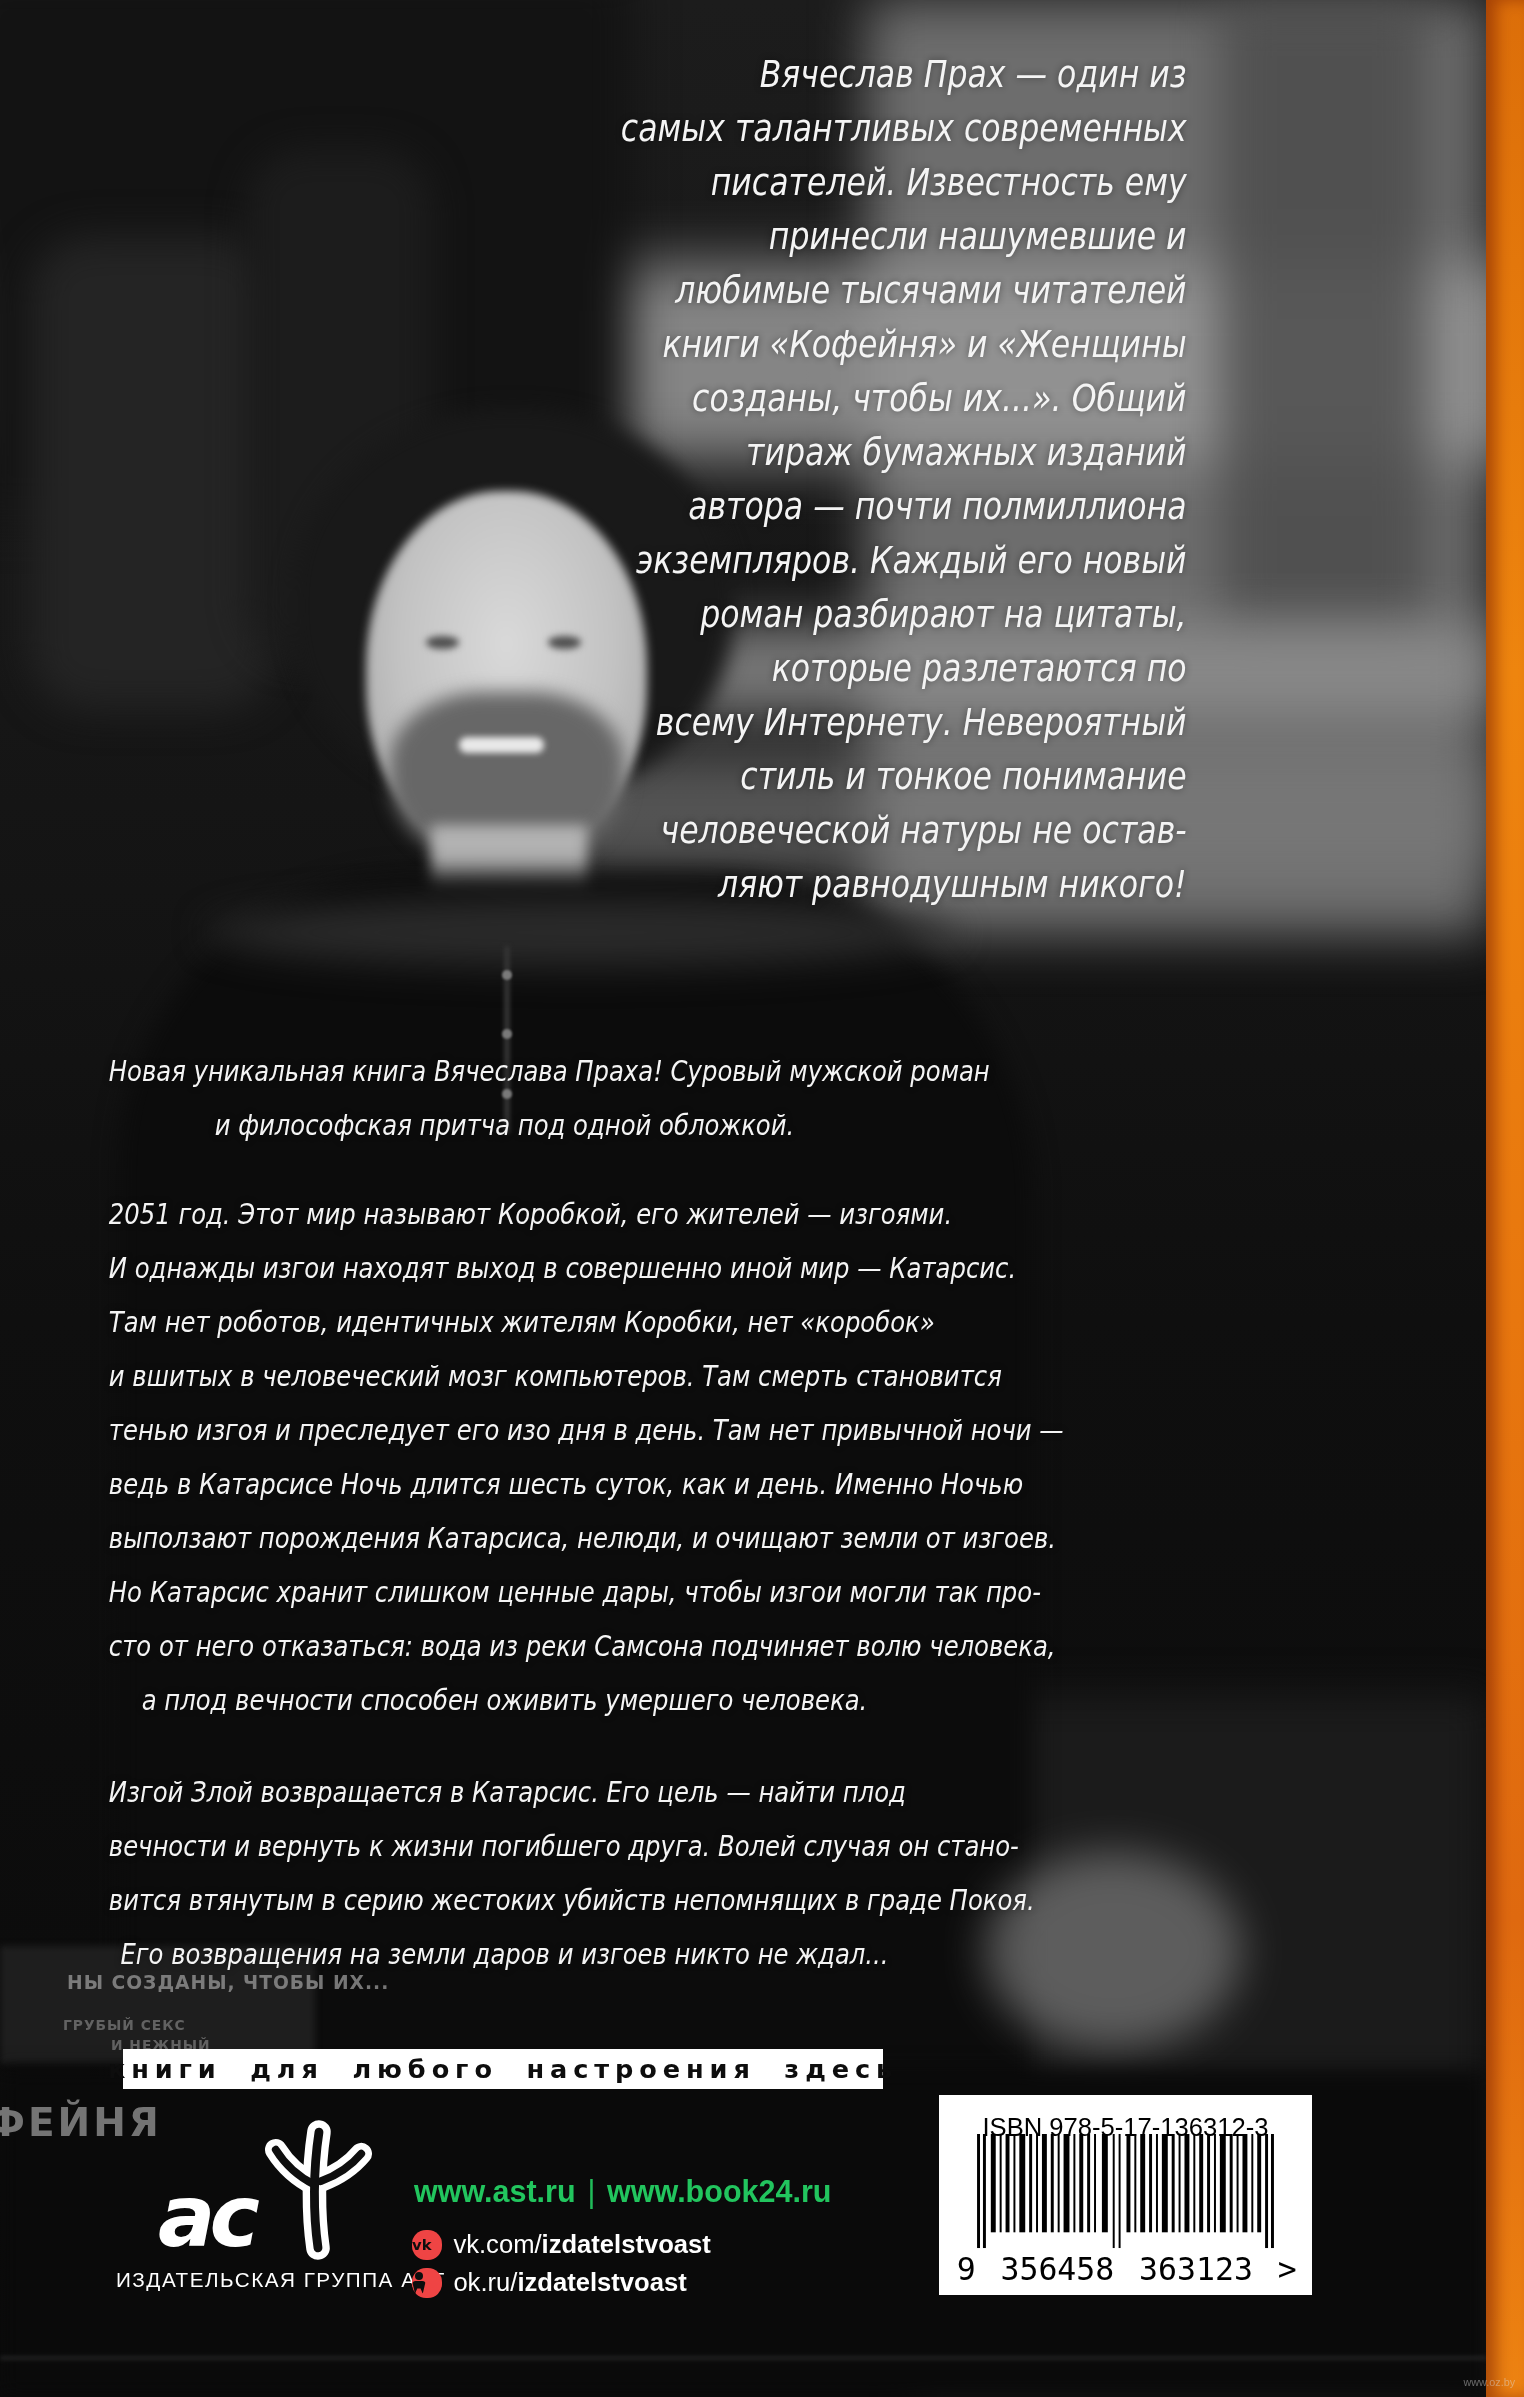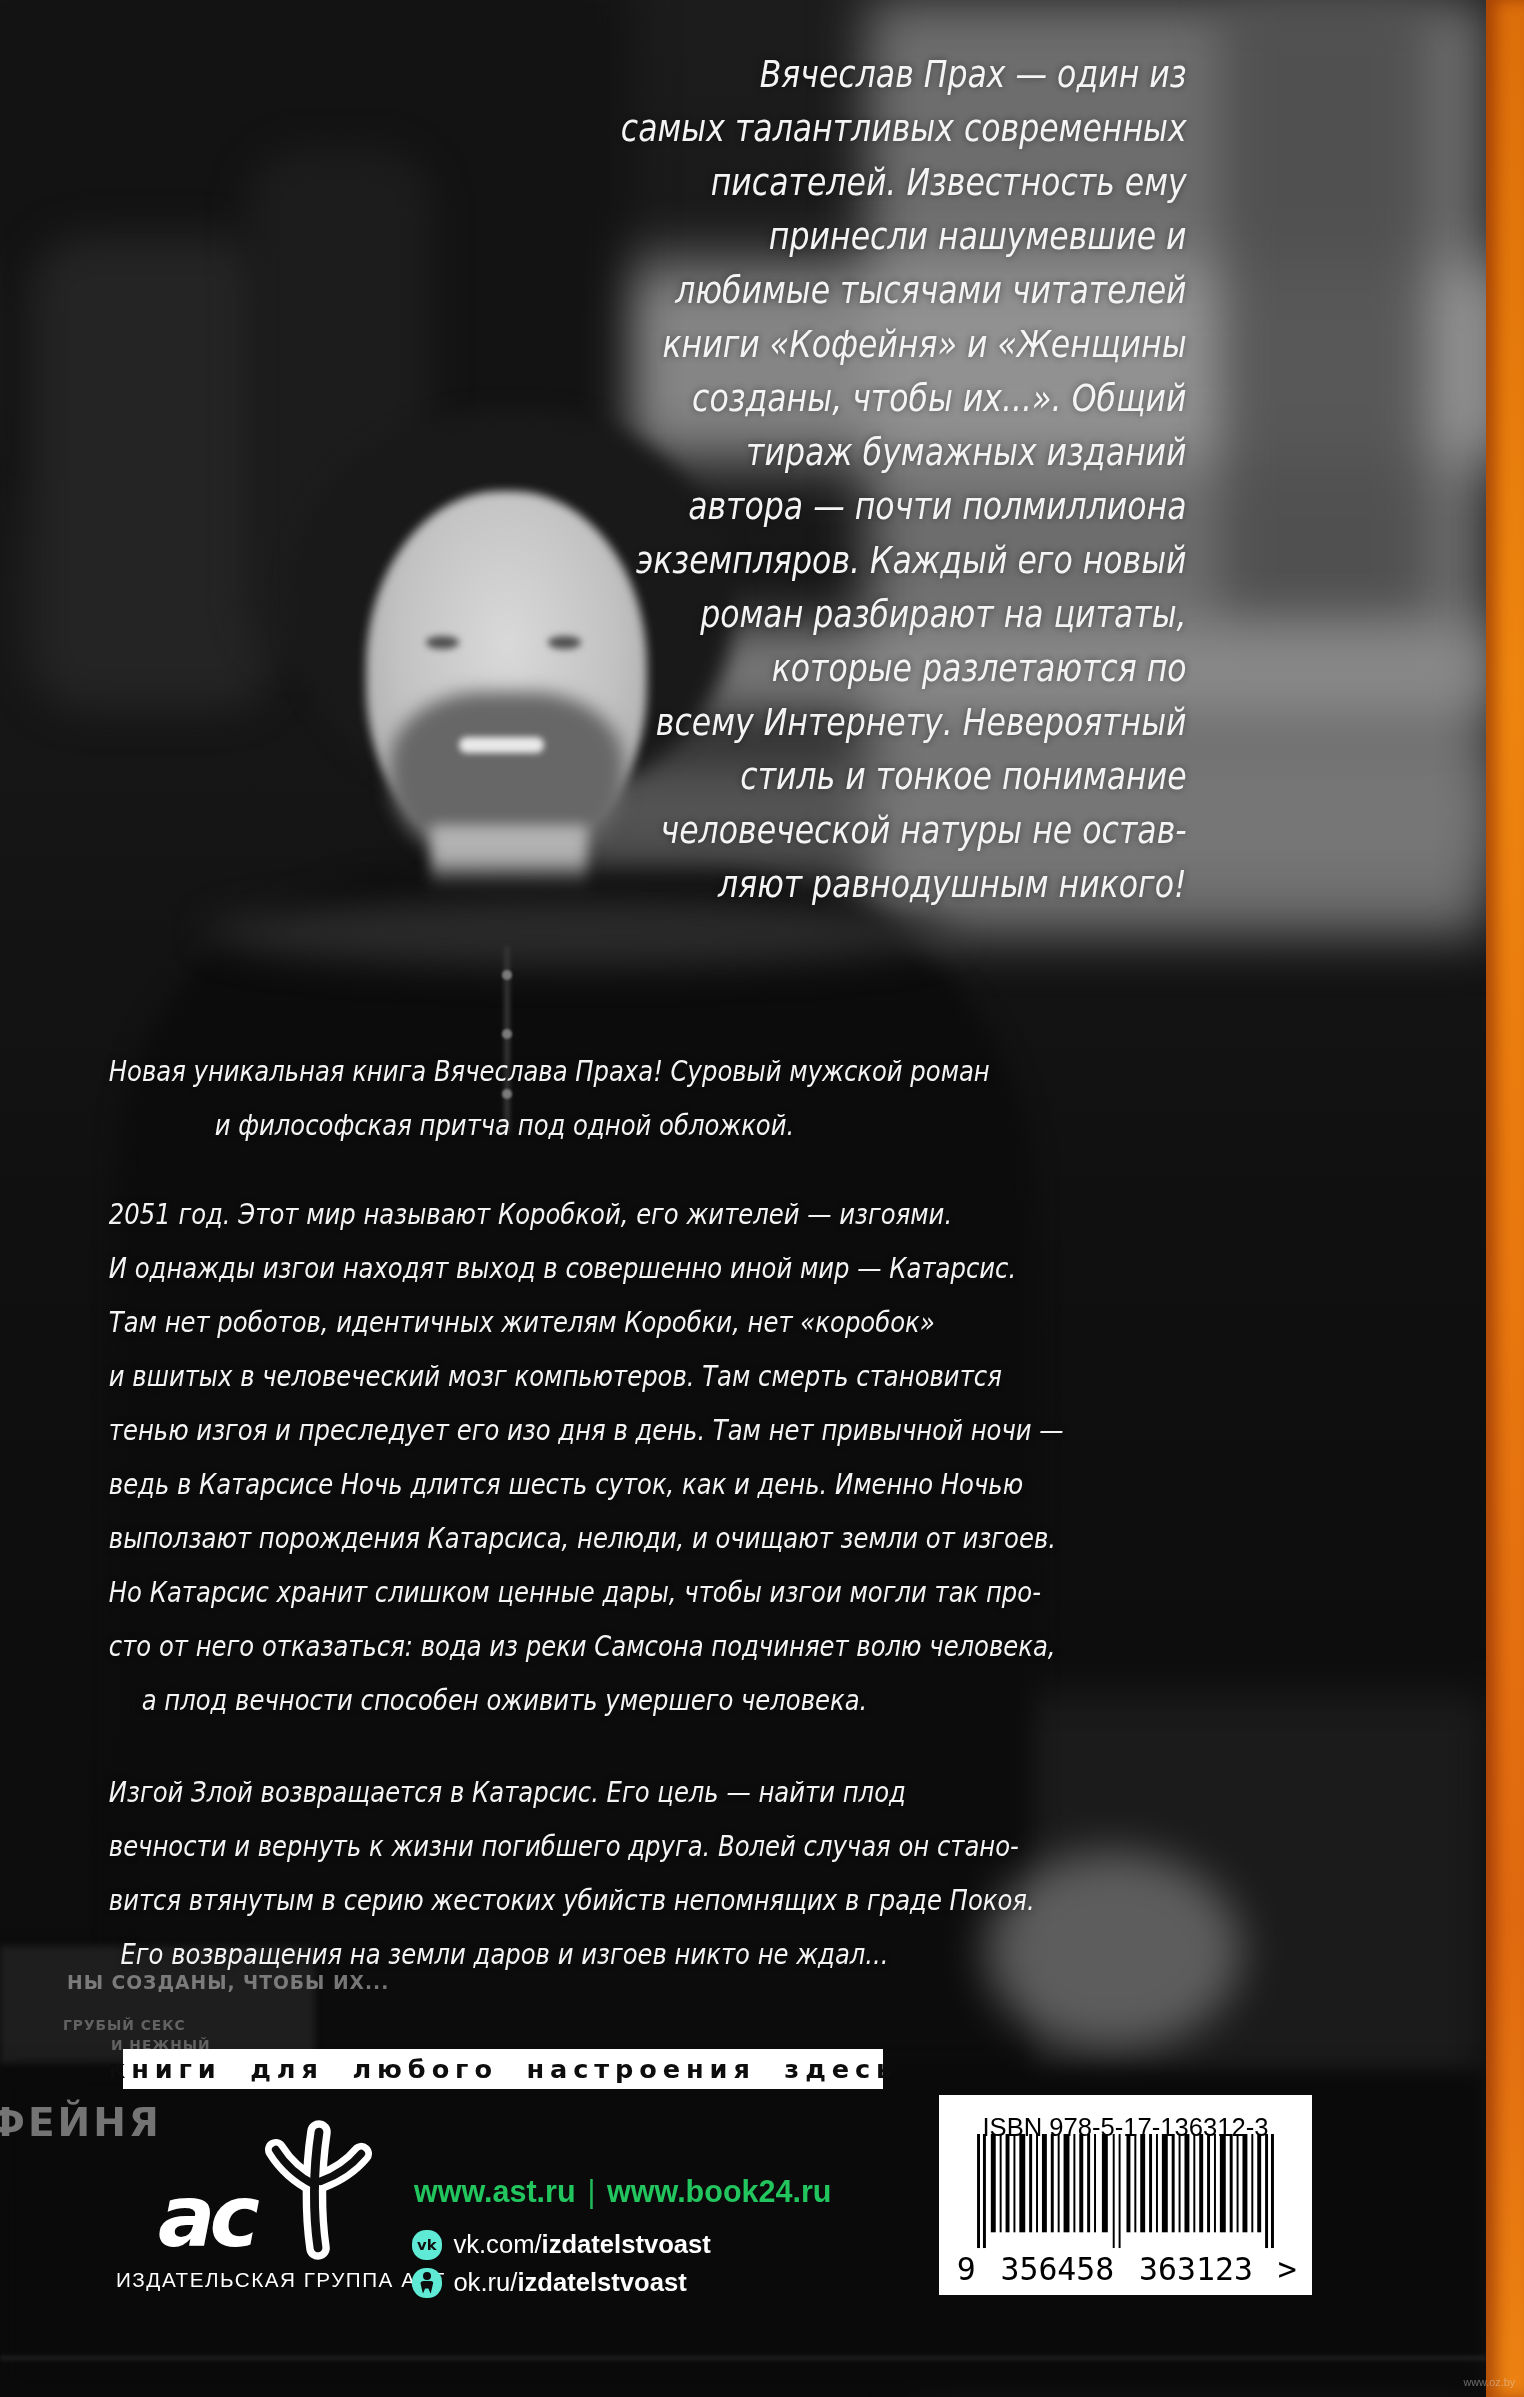--- a/index.html
+++ b/index.html
@@ -69,22 +69,22 @@
                 font-family:"DejaVu Sans",sans-serif;font-style:italic;letter-spacing:-5.9px;line-height:79px;}
   .logo-cross{position:absolute;left:106px;top:-2px;}
   .logo-caption{position:absolute;left:116px;top:2268px;width:296px;text-align:center;color:#ffffff;
                 font-size:20.7px;letter-spacing:1.5px;font-family:"Liberation Sans",sans-serif;white-space:nowrap;}
   .sites{position:absolute;left:414px;top:2174px;color:#22c55e;font-weight:bold;font-size:30.5px;
          font-family:"Liberation Sans",sans-serif;white-space:nowrap;}
   .sites .sep{margin:0 11.8px;font-weight:normal;opacity:.95;}
   .social-row{position:absolute;left:412px;color:#ffffff;font-size:25.6px;
               font-family:"Liberation Sans",sans-serif;display:flex;align-items:center;white-space:nowrap;}
   .social-row.vk{top:2230px;} .social-row.ok{top:2268px;}
-  .social-icon{width:29.6px;height:29.6px;background:#5eead4;border-radius:14px;margin-right:11.8px;
-               display:flex;align-items:center;justify-content:center;flex:0 0 auto;}
+  .social-icon{width:29.6px;height:29.6px;background:#ef4444;border-radius:14px;margin-right:11.8px;
+               display:flex;align-items:center;flex:0 0 auto;}
   .vk-glyph{color:#0d0d0d;font-weight:bold;font-size:14.8px;font-family:"DejaVu Sans",sans-serif;}
   .ok-person{position:relative;width:13.8px;height:21.7px;}
   .ok-person .head{position:absolute;left:3px;top:0;width:7.9px;height:7.9px;border-radius:50%;background:#0d0d0d;}
   .ok-person .body{position:absolute;left:0;top:8.9px;width:13.8px;height:12.8px;background:#0d0d0d;
                    border-radius:3.9px 3.9px 5.9px 5.9px;clip-path:polygon(0 0,100% 0,78% 100%,62% 60%,38% 60%,22% 100%);}
   .social-row .acct{font-weight:bold;}
   
   .isbn-box{position:absolute;left:939px;top:2095px;width:373px;height:200px;background:#ffffff;}
   .isbn-label{position:absolute;left:0;top:18px;width:100%;text-align:center;color:#000;
               font-size:25.6px;font-family:"Liberation Sans",sans-serif;}

